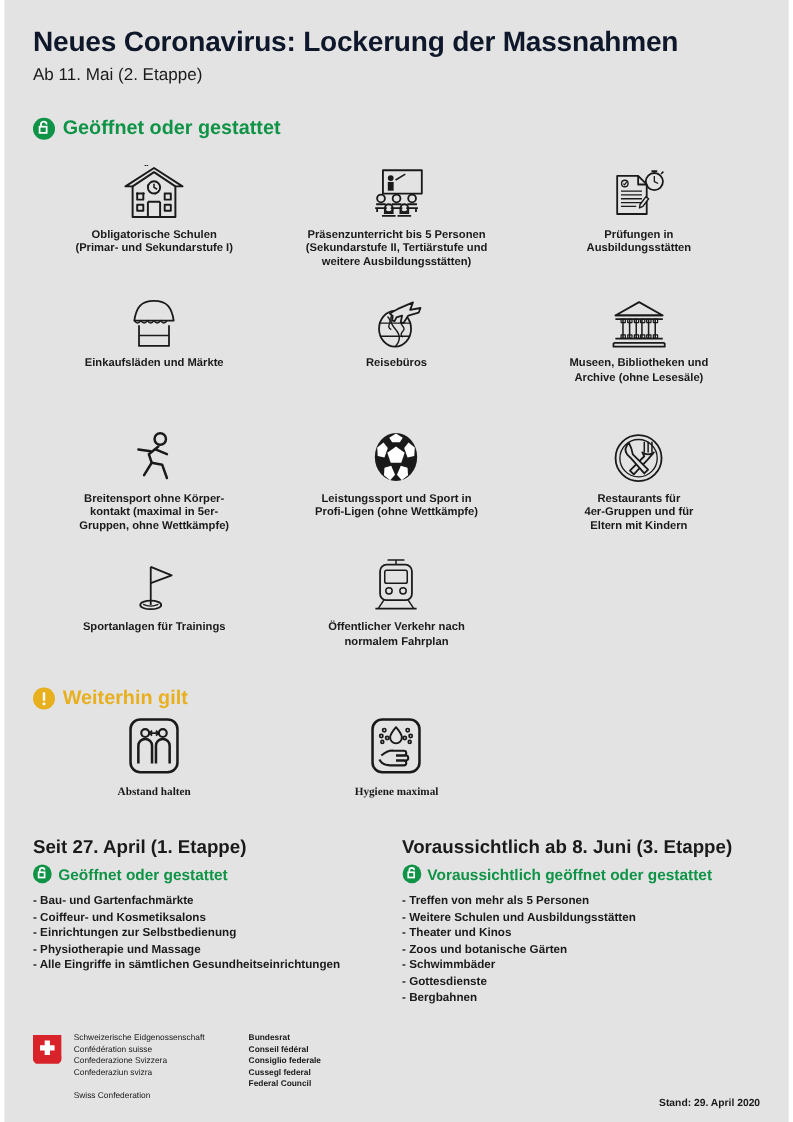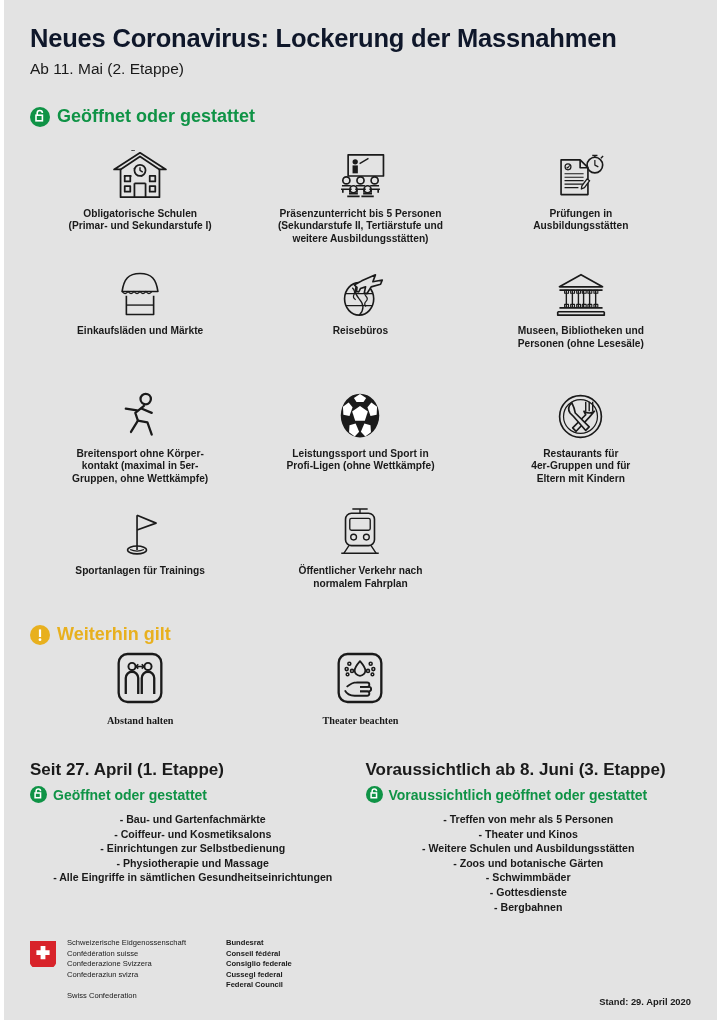--- a/index.html
+++ b/index.html
@@ -63,21 +63,21 @@
   .ico2{height:60px;display:flex;align-items:center;justify-content:center;}
   .cap2{margin-top:7px;font-size:10.2px;font-weight:bold;color:#1a1a1a;text-align:center;font-family:Liberation Serif, serif;}
 
   
   .cols{position:absolute;left:26px;top:760px;width:661px;display:flex;}
   .col{width:50%;}
   .col.right{padding-left:10px;}
   .col-title{font-size:17px;font-weight:bold;color:#1a1a1a;margin:0 0 6px 0;}
   .col-sub{display:flex;align-items:center;gap:6px;font-size:14px;font-weight:bold;color:#0f9346;margin-bottom:9px;}
   .col-sub .badge{width:17px;height:17px;}
-  .bullets{list-style:none;margin:0;padding:0;text-align:center;}
+  .bullets{list-style:none;margin:0;padding:0;}
   .bullets li{font-size:10.6px;line-height:14.6px;font-weight:bold;color:#1a1a1a;white-space:nowrap;}
 
   
   .footer{position:absolute;left:26px;top:938px;display:flex;align-items:flex-start;gap:11px;}
   .flag{width:26px;height:26px;flex:0 0 auto;margin-top:3px;}
   .fcol{font-size:7.6px;line-height:10.6px;color:#1a1a1a;}
   .fcol.a{width:148px;}
   .fcol.b{font-weight:bold;}
   .fcol .gap{height:10.6px;}
   .stand{
@@ -232,21 +232,21 @@
               <rect x="17" y="37.5" width="4.5" height="3.5" stroke-width="1.3"></rect>
               <rect x="24" y="37.5" width="4.5" height="3.5" stroke-width="1.3"></rect>
               <rect x="30.5" y="37.5" width="4.5" height="3.5" stroke-width="1.3"></rect>
               <rect x="37" y="37.5" width="4.5" height="3.5" stroke-width="1.3"></rect>
               <rect x="44" y="37.5" width="4.5" height="3.5" stroke-width="1.3"></rect>
               <path d="M4 41.5 h50 M2 46 h54 M2 46 v4 h54 v-4"></path>
             </g>
           </svg>
         </div>
         <div class="cap" style="white-space:pre-line">Museen, Bibliotheken und
-Personen (ohne Lesesäle)</div>
+Archive (ohne Lesesäle)</div>
       </div>
     </div>
 
     <div class="row r3">
       <div class="cell">
         <div class="ico">
           <svg viewBox="0 0 52 56" width="45" height="49">
             <g fill="none" stroke="#1a1a1a" stroke-width="2.6" stroke-linejoin="round" stroke-linecap="round">
               <circle cx="32" cy="9" r="6"></circle>
               <path d="M30 17 L20 25 L23 34 L15 47"></path>
@@ -381,21 +381,21 @@
                     <circle cx="42" cy="20" r="1.7"></circle>
                 <circle cx="36" cy="22" r="1.7"></circle>
                     <circle cx="41" cy="26" r="1.5"></circle>
               </g>
               <path d="M12 40 q7 -6 13 -5 M23 35 h12 a2.5 2.5 0 0 1 0 5 h-8" stroke-width="2.1"></path>
               <path d="M27 40 h10 a2.5 2.5 0 0 1 0 5 h-10" stroke-width="2.1"></path>
               <path d="M27 45 h8 a2.5 2.5 0 0 1 0 5 h-14 q-8 0 -11 -6" stroke-width="2.1"></path>
             </g>
           </svg>
         </div>
-        <div class="cap2">Theater beachten</div>
+        <div class="cap2">Hygiene maximal</div>
       </div>
 
     </div>
   </div>
 
   <div class="cols">
     <div class="col">
       <div class="col-title">Seit 27. April (1. Etappe)</div>
       <div class="col-sub">
         <span class="badge green">
@@ -425,22 +425,22 @@
             <g fill="none" stroke="#ffffff" stroke-width="1.8">
               <path d="M7.2 8.0 V6.1 a2.6 2.6 0 0 1 5.2 0"></path>
               <rect x="6.0" y="8.2" width="6.4" height="5.6"></rect>
             </g>
           </svg>
         </span>
         <span>Voraussichtlich geöffnet oder gestattet</span>
       </div>
       <ul class="bullets">
         <li>- Treffen von mehr als 5 Personen</li>
+        <li>- Weitere Schulen und Ausbildungsstätten</li>
         <li>- Theater und Kinos</li>
-        <li>- Weitere Schulen und Ausbildungsstätten</li>
         <li>- Zoos und botanische Gärten</li>
         <li>- Schwimmbäder</li>
         <li>- Gottesdienste</li>
         <li>- Bergbahnen</li>
       </ul>
     </div>
   </div>
 
   <div class="footer">
     <span class="flag">

